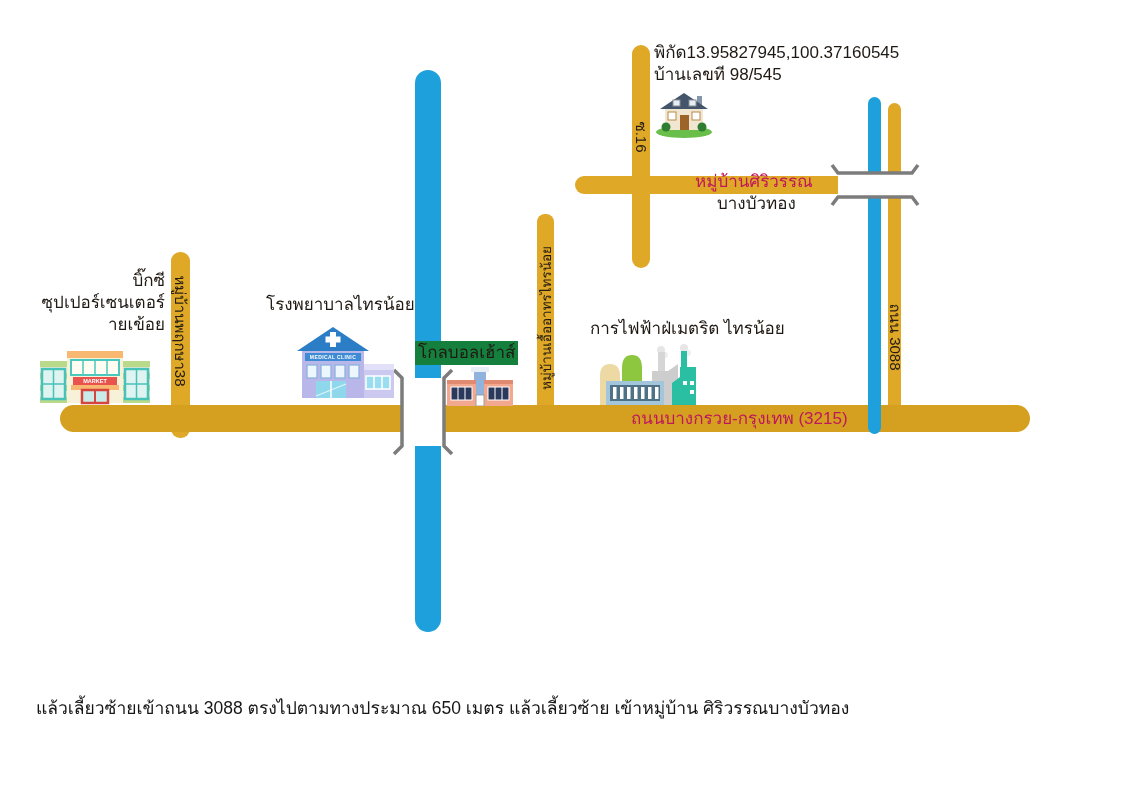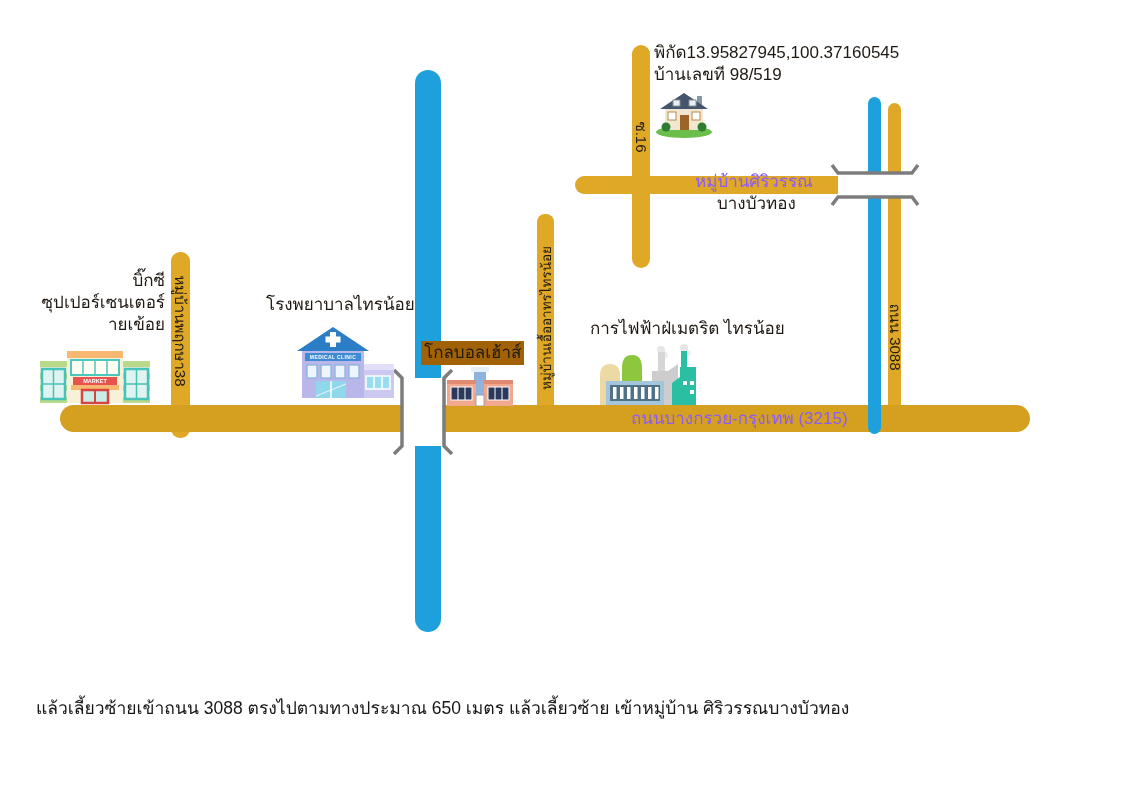--- a/index.html
+++ b/index.html
@@ -8,22 +8,22 @@
   .canal{position:absolute;background:#1EA0DC;z-index:1;}
   .road{position:absolute;background:#DFA826;z-index:2;}
   .road.main{background:#D5A01F;z-index:3;}
   .bridge{position:absolute;z-index:5;}
   .icon{position:absolute;z-index:6;}
   .label{position:absolute;z-index:7;color:#201913;font-size:17px;line-height:1.28;white-space:nowrap;}
   .vlabel{position:absolute;z-index:7;color:#241d15;font-size:15px;white-space:nowrap;}
   .rot-cw{transform:translate(-50%,-50%) rotate(90deg);}
   .rot-ccw{transform:translate(-50%,-50%) rotate(-90deg);}
   .center{text-align:right;}
-  .onroad{color:#8b5cf6;}
-  .whitebg{background:#a16207;padding:1px 3px;margin-left:6px;}
+  .onroad{color:#be185d;}
+  .whitebg{background:#15803d;padding:1px 3px;}
   .directions{position:absolute;left:36px;top:645px;width:900px;z-index:7;font-size:17.5px;line-height:25.4px;color:#161616;white-space:pre;}
 </style>
 </head>
 <body>
 
 <div class="map">
 
   <div class="canal" style="left:415px;top:70px;width:26px;height:562px;border-radius:13px;"></div>
   <div class="canal" style="left:868px;top:97px;width:13px;height:337px;border-radius:7px;z-index:4;"></div>
 
@@ -147,21 +147,21 @@
     <rect x="57" y="44" width="3.5" height="12" fill="#ffffff"></rect>
     <polygon points="74,62 74,40 82,34 82,62" fill="#2abfa3"></polygon>
     <rect x="82" y="24" width="16" height="38" fill="#2abfa3"></rect>
     <rect x="85" y="38" width="4" height="4" fill="#ffffff"></rect>
     <rect x="92" y="38" width="4" height="4" fill="#ffffff"></rect>
     <rect x="92" y="47" width="4" height="4" fill="#ffffff"></rect>
   </svg>
 
   <div class="label" style="left:654px;top:42px;">
     <div>พิกัด13.95827945,100.37160545</div>
-    <div>บ้านเลขที 98/519</div>
+    <div>บ้านเลขที 98/545</div>
   </div>
 
   <div class="label center" style="left:25px;top:270px;width:140px;line-height:22px;">
     <div>บิ๊กซี</div>
     <div>ซุปเปอร์เซนเตอร์</div>
     <div>ายเข้อย</div>
   </div>
 
   <div class="label" style="left:258px;top:294px;margin-left:8px;">โรงพยาบาลไทรน้อย</div>
 

